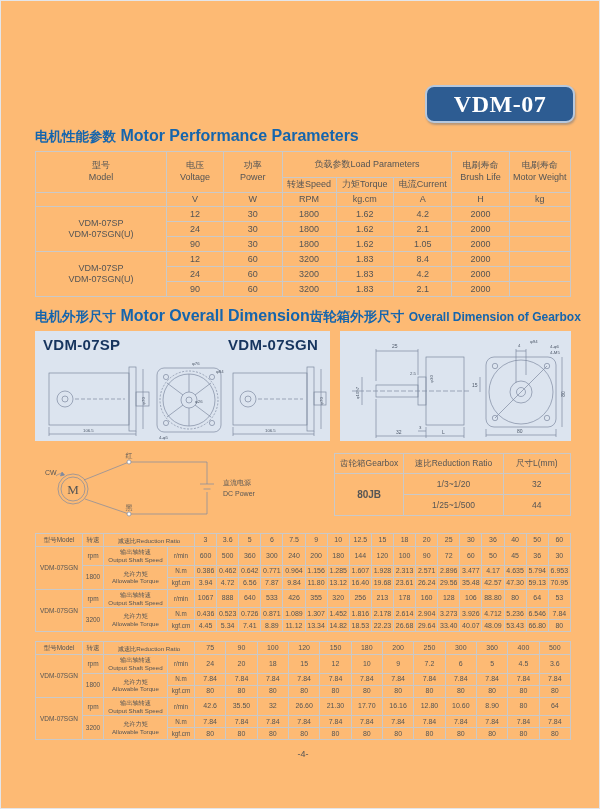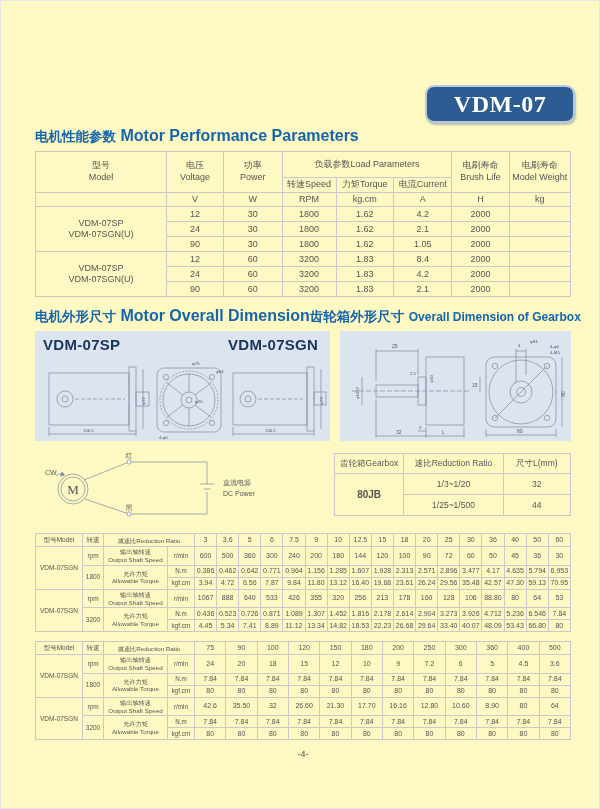--- a/index.html
+++ b/index.html
@@ -1,19 +1,19 @@
 <!DOCTYPE html>
 <html><head>
 <meta charset="utf-8">
 <style>
   * { margin:0; padding:0; box-sizing:border-box; }
   html,body { background:#f4f4f4; }
   body { font-family:"Liberation Sans", sans-serif; }
   .page{
-    width:600px; height:809px; margin:0 auto; background:#fef9c3;
+    width:600px; height:809px; margin:0 auto; background:#fdba74;
     border:1px solid #e4e6ea; position:relative;
     padding:0 28px 0 34px; overflow:hidden;
   }
   
   .header{ height:126px; position:relative; }
   .badge{
     position:absolute; right:-4px; top:84px; width:150px; height:38px;
     background:#2d5c92; border:2px solid #b7c8dd; border-radius:9px;
     display:flex; align-items:center; justify-content:center;
     box-shadow:1px 2px 2px rgba(60,90,130,.35);
@@ -99,21 +99,21 @@
       <col style="width:56px">
         <col style="width:60px">
     </colgroup>
     <thead>
       <tr>
         <th rowspan="2"><span>型号</span><br><span>Model</span></th>
         <th rowspan="2"><span>电压</span><br><span>Voltage</span></th>
         <th rowspan="2"><span>功率</span><br><span>Power</span></th>
         <th colspan="3">负载参数Load Parameters</th>
         <th rowspan="2"><span>电刷寿命</span><br><span>Brush Life</span></th>
-        <th rowspan="2"><span>电刷寿命</span><br><span>Model Weight</span></th>
+        <th rowspan="2"><span>电刷寿命</span><br><span>Motor Weight</span></th>
       </tr>
       <tr>
         <th>转速Speed</th>
         <th>力矩Torque</th>
         <th>电流Current</th>
       </tr>
       <tr class="units">
         <th></th>
         <th>V</th>
         <th>W</th>

